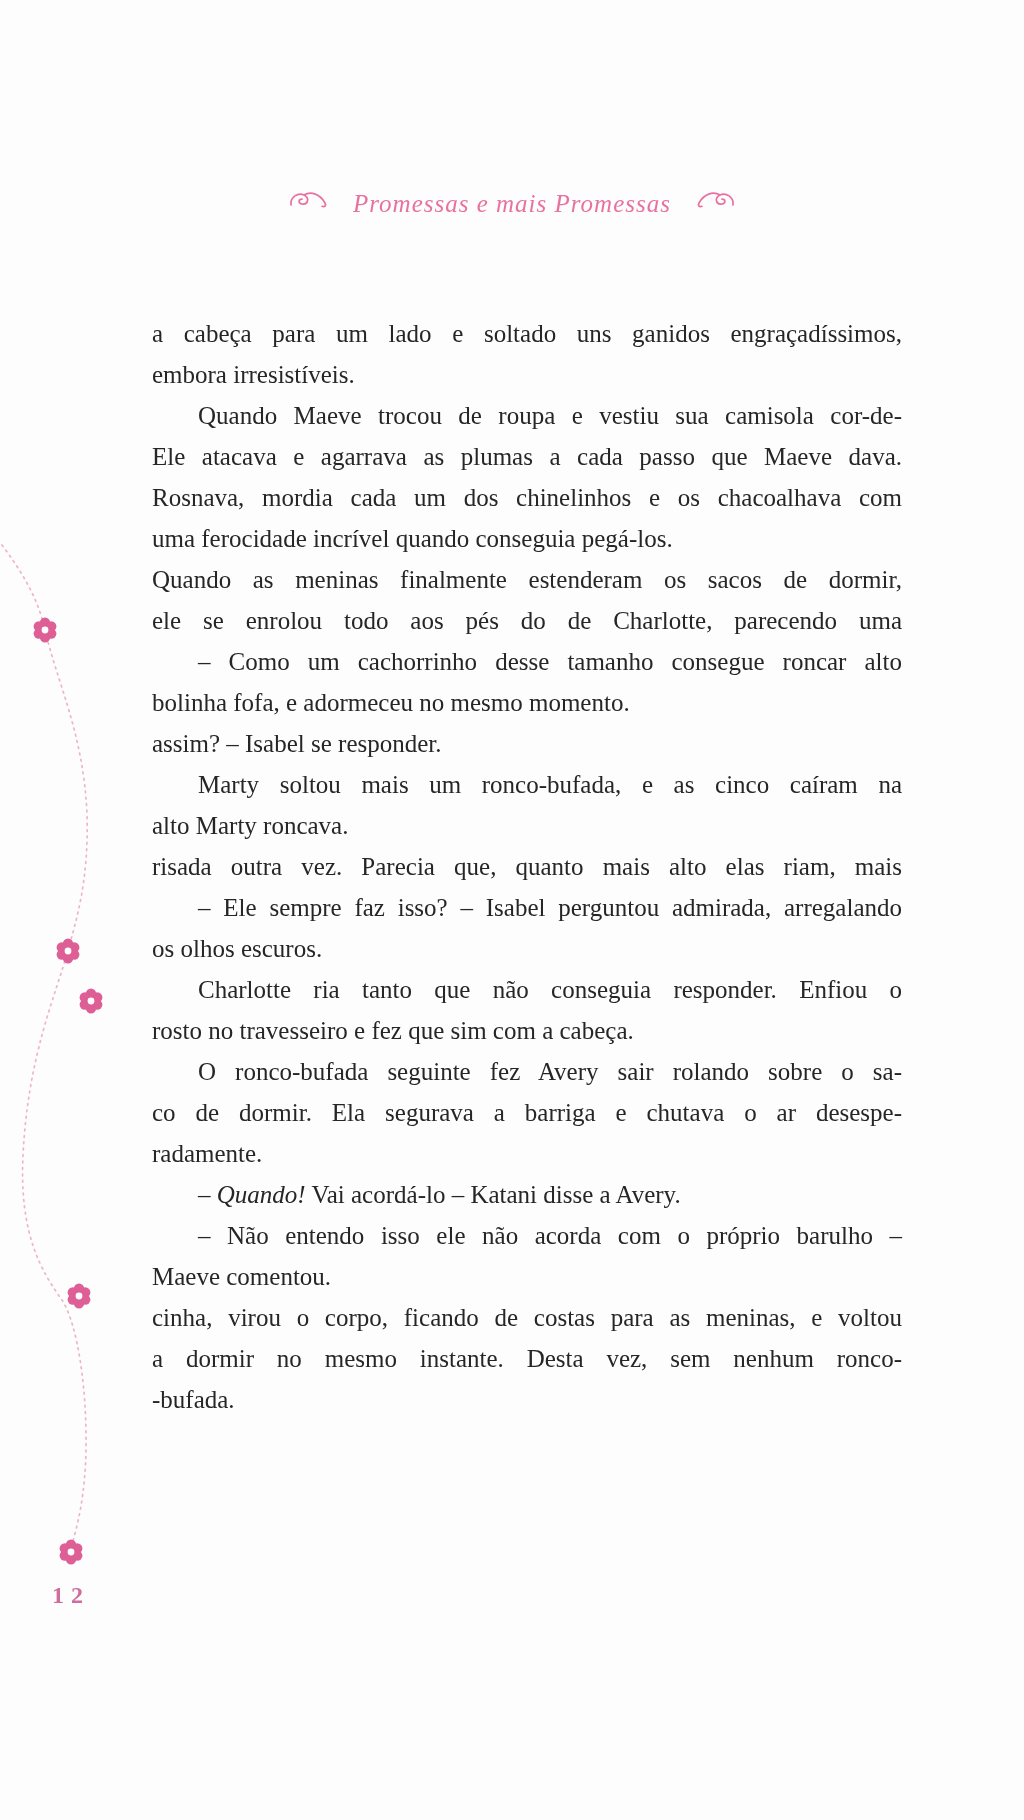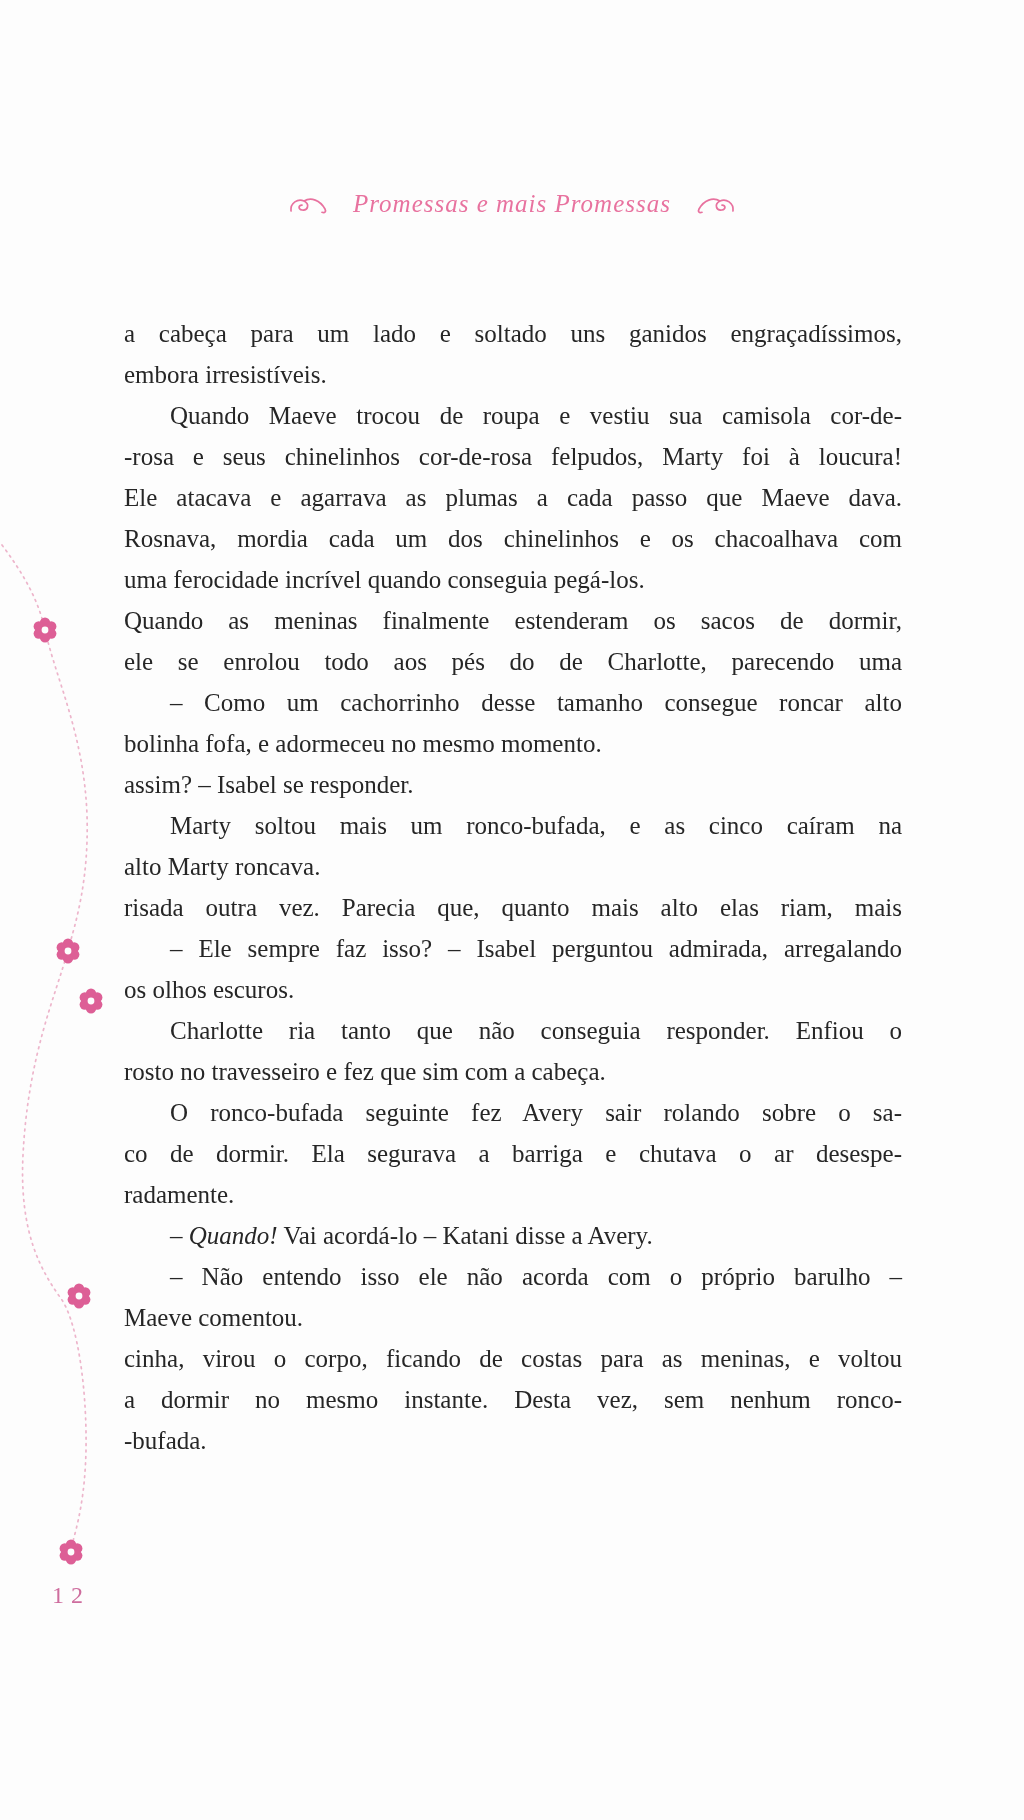--- a/index.html
+++ b/index.html
@@ -7,21 +7,21 @@
     position:relative;
     width:1024px;height:1820px;
     margin:0 auto;
     background:#fdfdfd;
     overflow:hidden;
     font-family:"Liberation Serif", serif;
   }
   
   .header{
     position:absolute;top:190px;left:0;right:0;
-    display:flex;align-items:flex-end;justify-content:center;gap:24px;
+    display:flex;align-items:flex-start;justify-content:center;gap:24px;
   }
   .header .title{
     font-family:"Liberation Serif", serif;
     font-style:italic;
     font-size:25px;
     letter-spacing:1px;
     color:#e8729f;
   }
   .orn{flex:0 0 auto;}
   
@@ -31,20 +31,21 @@
     font-size:25px;
     color:#262626;
     -webkit-font-smoothing:antialiased;
   }
   .line{
     height:41px;line-height:41px;
     text-align:justify;
     text-align-last:justify;
     white-space:nowrap;
     overflow:visible;
+    margin-left:28px;
   }
   .line.last{
     text-align-last:left;
     font-family:Liberation Serif, serif;
   }
   .line.indent{
     text-indent:46px;
   }
   .line i{font-style:italic;}
   
@@ -56,21 +57,21 @@
     stroke-dasharray:1.8 4.6;
     stroke-linecap:round;
     opacity:.85;
   }
   
   .pagenum{
     position:absolute;
     left:52px;top:1582px;
     font-family:"Liberation Serif", serif;
     font-size:24px;
-    font-weight:normal;
+    font-weight:bold;
     letter-spacing:7px;
     color:#ce6d9e;
   }
 </style>
 </head>
 <body>
 
 <div class="page">
 
   <svg class="margin-deco" width="130" height="1820" viewBox="0 0 130 1820" aria-hidden="true">
@@ -110,21 +111,20 @@
         <path d="M2,15 C1,7 9,2 15,5 C21,8 19,15 13,14 C9,13.3 9.2,9 13,9.2 M15,5 C22,1 31,4 36,13 C37.2,15.2 36,17.5 33,16.3" fill="none" stroke="#e8729f" stroke-width="1.7" stroke-linecap="round"></path>
       </g>
     </svg>
   </div>
 
   <div class="body">
     <div class="line">a cabeça para um lado e soltado uns ganidos engraçadíssimos,</div>
     <div class="line last">embora irresistíveis.</div>
 
     <div class="line indent">Quando Maeve trocou de roupa e vestiu sua camisola cor-de-</div>
-    <div class="line">-rosa e seus chinelinhos cor-de-rosa felpudos, Marty foi à loucura!</div>
     <div class="line">Ele atacava e agarrava as plumas a cada passo que Maeve dava.</div>
     <div class="line">Rosnava, mordia cada um dos chinelinhos e os chacoalhava com</div>
     <div class="line last">uma ferocidade incrível quando conseguia pegá-los.</div>
 
     <div class="line">Quando as meninas finalmente estenderam os sacos de dormir,</div>
     <div class="line">ele se enrolou todo aos pés do de Charlotte, parecendo uma</div>
     <div class="line indent">– Como um cachorrinho desse tamanho consegue roncar alto</div>
 
     <div class="line last">bolinha fofa, e adormeceu no mesmo momento.</div>
     <div class="line last">assim? – Isabel se responder.</div>

